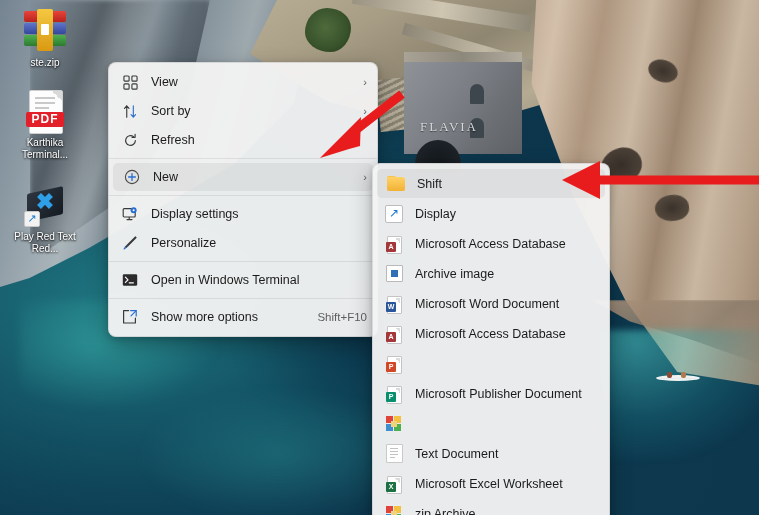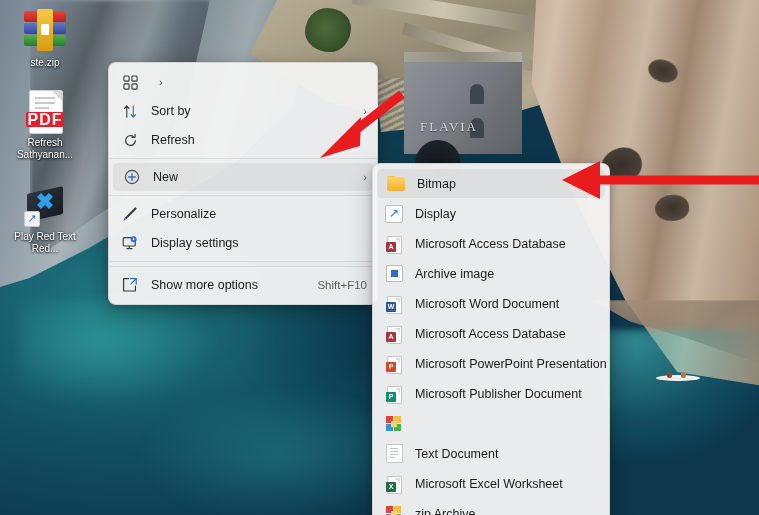--- a/index.html
+++ b/index.html
@@ -233,21 +233,21 @@
     position: absolute; right: 0; top: 0; width: 10px; height: 10px;
     background: linear-gradient(225deg, #d9d9d9 50%, transparent 50%);
   }
   .pdf-ico .line { position: absolute; left: 5px; height: 2px; background: #c9c9c9; }
   .pdf-ico .l1 { top: 6px;  width: 20px; }
   .pdf-ico .l2 { top: 11px; width: 20px; }
   .pdf-ico .l3 { top: 16px; width: 14px; }
   .pdf-ico .badge {
     position: absolute; left: 4px; top: 24px; width: 38px; height: 15px;
     background: #e3202a; border-radius: 2px;
-    color: #fff; font-size: 16px; font-weight: bold; letter-spacing: 1px;
+    color: #fff; font-size: 12px; font-weight: bold; letter-spacing: 1px;
     text-align: center; line-height: 15px; text-shadow: none;
   }
 
   
   .game-ico { position: absolute; inset: 0; }
   .game-ico .plate {
     position: absolute; left: 5px; top: 8px; width: 36px; height: 28px;
     background: linear-gradient(135deg,#2d3540,#161b22);
     transform: skewY(-12deg);
     border-radius: 2px;
@@ -422,21 +422,21 @@
       <div class="pdf-ico">
         <div class="page">
           <div class="fold"></div>
           <div class="line l1"></div>
             <div class="line l2"></div>
             <div class="line l3"></div>
         </div>
         <div class="badge">PDF</div>
       </div>
     </div>
-    <span class="label">Refresh Sathyanan...</span>
+    <span class="label">Karthika Terminal...</span>
   </div>
 
   <div class="desk-icon" style="left:6px; top:182px;">
     <div class="glyph">
       <div class="game-ico">
         <div class="plate"></div>
         <div class="x">✖</div>
         <div class="shortcut-badge">↗</div>
       </div>
     </div>
@@ -447,20 +447,21 @@
 
     <div class="ctx-item">
       <span class="ico">
         <svg class="m-ico" width="15" height="15" viewBox="0 0 16 16">
           <rect x="1" y="1" width="5.5" height="5.5" rx="1" fill="none" stroke="#3a3a3a" stroke-width="1.2"></rect>
           <rect x="9.5" y="1" width="5.5" height="5.5" rx="1" fill="none" stroke="#3a3a3a" stroke-width="1.2"></rect>
           <rect x="1" y="9.5" width="5.5" height="5.5" rx="1" fill="none" stroke="#3a3a3a" stroke-width="1.2"></rect>
           <rect x="9.5" y="9.5" width="5.5" height="5.5" rx="1" fill="none" stroke="#3a3a3a" stroke-width="1.2"></rect>
         </svg>
       </span>
+      <span class="lbl">View</span>
       <span class="chev">›</span>
     </div>
 
     <div class="ctx-item">
       <span class="ico">
         <svg class="m-ico" width="15" height="15" viewBox="0 0 16 16">
           <path d="M4 14 L4 2 M4 2 L1.6 4.6 M4 2 L6.4 4.6" fill="none" stroke="#3a3a3a" stroke-width="1.2" stroke-linecap="round"></path>
           <path d="M11 2 L11 14 M11 14 L8.6 11.4 M11 14 L13.4 11.4" fill="none" stroke="#2a6fd0" stroke-width="1.2" stroke-linecap="round"></path>
         </svg>
       </span>
@@ -485,47 +486,57 @@
         <svg class="m-ico" width="16" height="16" viewBox="0 0 16 16">
           <circle cx="8" cy="8" r="6.6" fill="none" stroke="#4a4a4a" stroke-width="1.1"></circle>
           <path d="M8 4.6 L8 11.4 M4.6 8 L11.4 8" stroke="#2a6fd0" stroke-width="1.3" stroke-linecap="round"></path>
         </svg>
       </span>
       <span class="lbl">New</span>
       <span class="chev">›</span>
     </div>
 
     <div class="ctx-sep"></div>
-
-    <div class="ctx-item">
-      <span class="ico">
-        <svg class="m-ico" width="16" height="16" viewBox="0 0 16 16">
-          <path d="M13.4 1.9 L14.1 2.6 L5.6 11.1 L4.2 12.5 L3.5 11.8 L4.9 10.4 Z" fill="none" stroke="#3a3a3a" stroke-width="1.05" stroke-linejoin="round"></path>
-          <path d="M4.9 10.4 L5.6 11.1" stroke="#2a6fd0" stroke-width="1"></path>
-          <path d="M3.4 11.9 L2.0 14.0 L4.1 12.6" fill="none" stroke="#2a6fd0" stroke-width="1.05" stroke-linejoin="round"></path>
-        </svg>
-      </span>
-      <span class="lbl">Personalize</span>
-    </div>
 
     <div class="ctx-item">
       <span class="ico">
         <svg class="m-ico" width="16" height="16" viewBox="0 0 16 16">
           <rect x="1.2" y="2.6" width="12" height="8.4" rx="1" fill="none" stroke="#3a3a3a" stroke-width="1.15"></rect>
           <path d="M5 13.6 L10 13.6" stroke="#3a3a3a" stroke-width="1.15" stroke-linecap="round"></path>
           <path d="M7.2 11 L7.2 13.6" stroke="#3a3a3a" stroke-width="1.15"></path>
           <circle cx="11.6" cy="4.3" r="3" fill="#2a6fd0"></circle>
           <circle cx="11.6" cy="4.3" r="1" fill="#fff"></circle>
         </svg>
       </span>
       <span class="lbl">Display settings</span>
     </div>
 
+    <div class="ctx-item">
+      <span class="ico">
+        <svg class="m-ico" width="16" height="16" viewBox="0 0 16 16">
+          <path d="M13.4 1.9 L14.1 2.6 L5.6 11.1 L4.2 12.5 L3.5 11.8 L4.9 10.4 Z" fill="none" stroke="#3a3a3a" stroke-width="1.05" stroke-linejoin="round"></path>
+          <path d="M4.9 10.4 L5.6 11.1" stroke="#2a6fd0" stroke-width="1"></path>
+          <path d="M3.4 11.9 L2.0 14.0 L4.1 12.6" fill="none" stroke="#2a6fd0" stroke-width="1.05" stroke-linejoin="round"></path>
+        </svg>
+      </span>
+      <span class="lbl">Personalize</span>
+    </div>
+
     <div class="ctx-sep"></div>
 
+    <div class="ctx-item">
+      <span class="ico">
+        <svg class="m-ico" width="16" height="14" viewBox="0 0 16 14">
+          <rect x="0.8" y="1.2" width="14.4" height="11.6" rx="1.4" fill="#2b2b2b"></rect>
+          <path d="M3.4 4.2 L6 6.8 L3.4 9.4" fill="none" stroke="#ffffff" stroke-width="1.2" stroke-linecap="round" stroke-linejoin="round"></path>
+          <path d="M7.2 9.8 L11.4 9.8" stroke="#ffffff" stroke-width="1.2" stroke-linecap="round"></path>
+        </svg>
+      </span>
+      <span class="lbl">Open in Windows Terminal</span>
+    </div>
 
     <div class="ctx-sep"></div>
 
     <div class="ctx-item">
       <span class="ico">
         <svg class="m-ico" width="16" height="16" viewBox="0 0 16 16">
           <path d="M6.6 1.6 L1.6 1.6 L1.6 14 L13.4 14 L13.4 9.2" fill="none" stroke="#3a3a3a" stroke-width="1.2" stroke-linejoin="round" stroke-linecap="round"></path>
           <path d="M8.6 1.6 L14.2 1.6 L14.2 7.0" fill="none" stroke="#2a6fd0" stroke-width="1.2" stroke-linejoin="round" stroke-linecap="round"></path>
           <path d="M14.2 1.6 L9.0 6.8" stroke="#2a6fd0" stroke-width="1.2" stroke-linecap="round"></path>
         </svg>
@@ -537,21 +548,21 @@
 
   <div class="ctx-menu" id="sub-menu">
 
     <div class="ctx-item selected">
       <span class="ico">
         <span class="folder-ico">
             <span class="tabtop"></span>
             <span class="back"></span>
           </span>
       </span>
-      <span class="lbl">Bitmap</span>
+      <span class="lbl">Shift</span>
     </div>
 
     <div class="ctx-item">
       <span class="ico">
         <span class="shortcut-ico">
             <span class="arr">↗</span>
           </span>
       </span>
       <span class="lbl">Display</span>
     </div>
@@ -603,21 +614,20 @@
 
     <div class="ctx-item">
       <span class="ico">
         <span class="ft">
             <span class="doc">
               <span class="corner"></span>
             </span>
             <span class="tag" style="background:#d24726;">P</span>
           </span>
       </span>
-      <span class="lbl">Microsoft PowerPoint Presentation</span>
     </div>
 
     <div class="ctx-item">
       <span class="ico">
         <span class="ft">
             <span class="doc">
               <span class="corner"></span>
             </span>
             <span class="tag" style="background:#0a8f6e;">P</span>
           </span>

